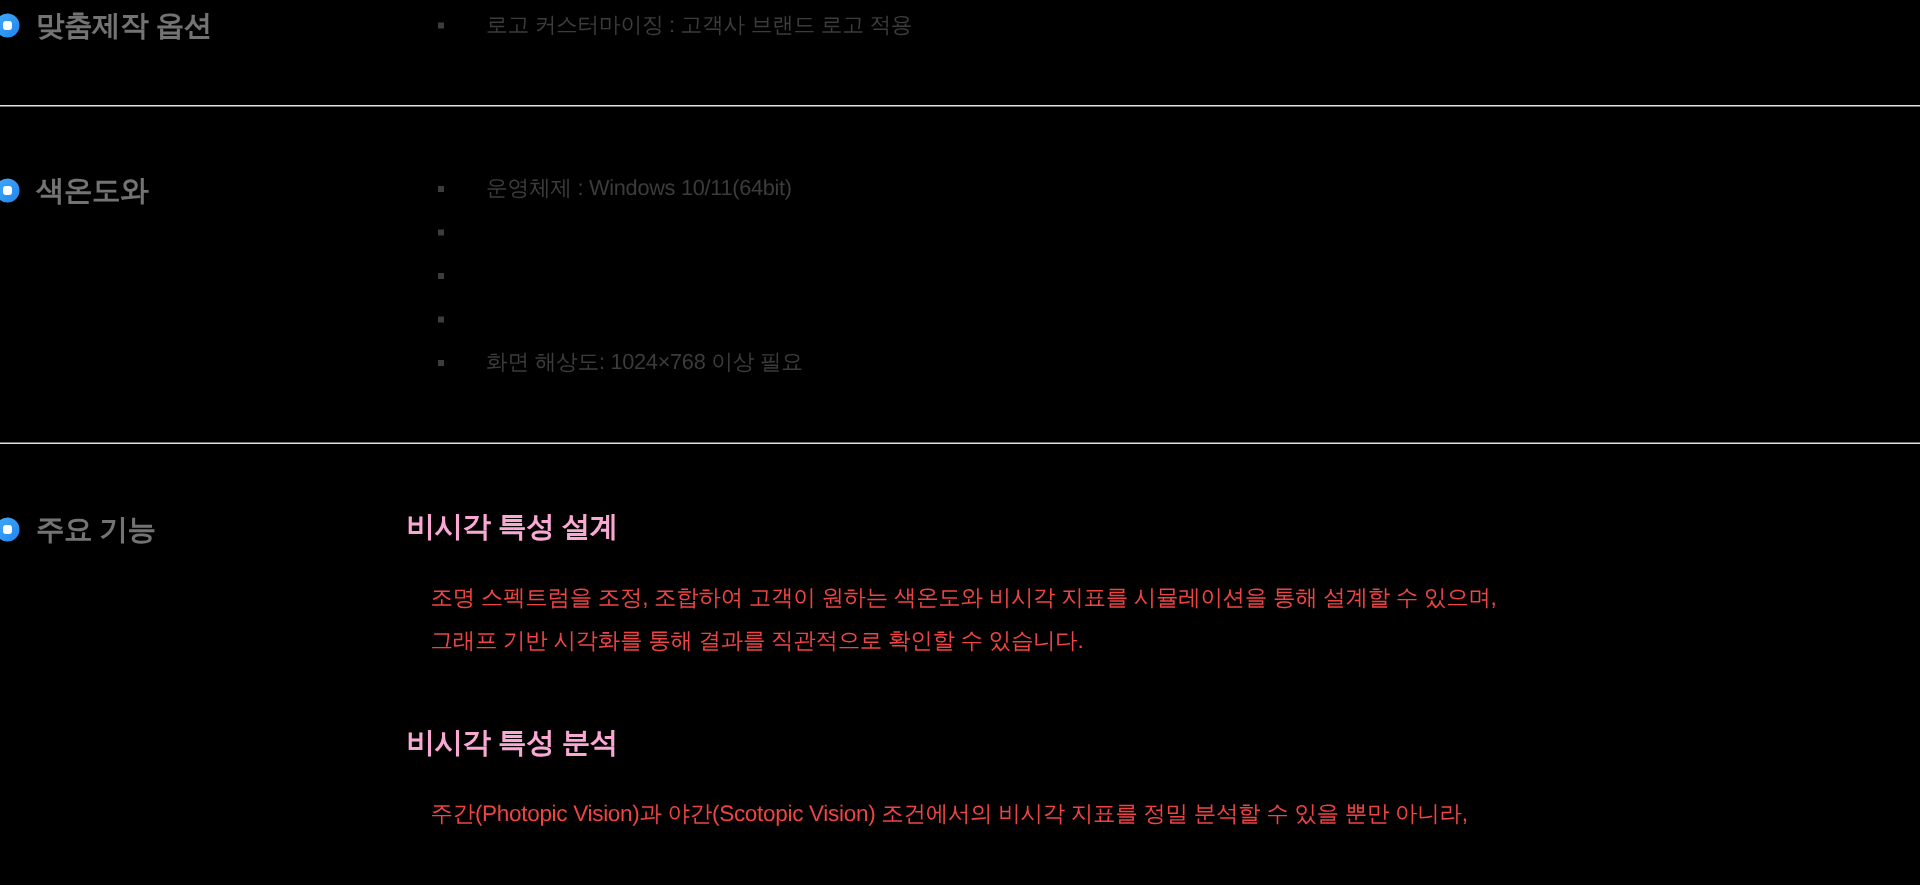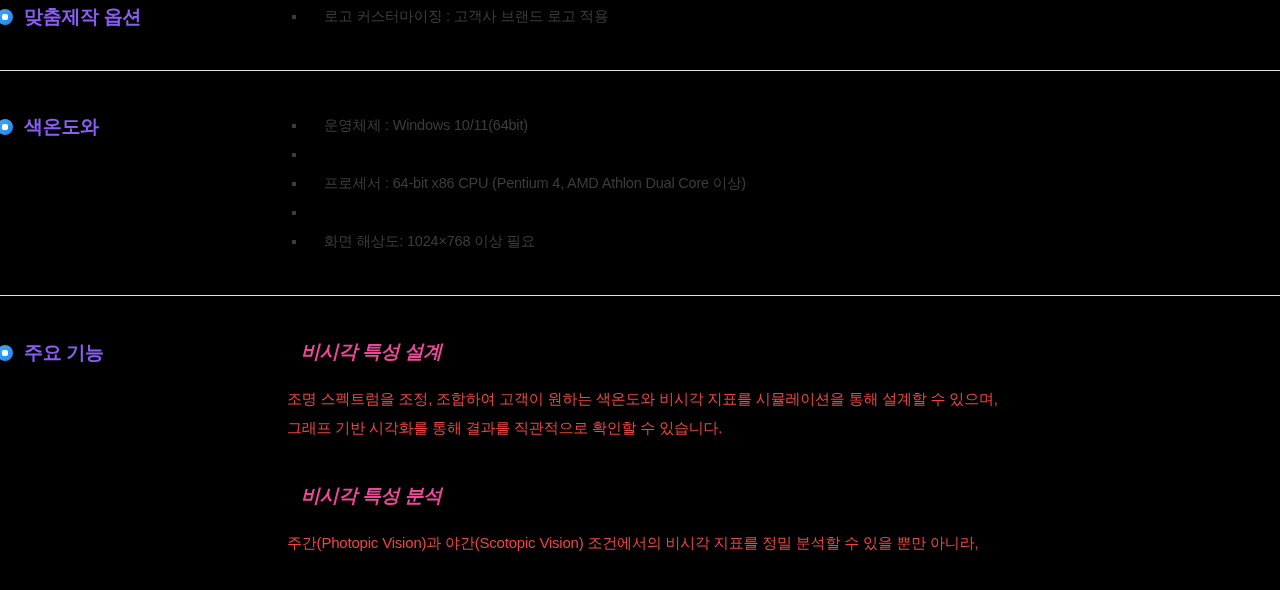--- a/index.html
+++ b/index.html
@@ -55,21 +55,21 @@
     top: 5px;
     width: 6px;
     height: 6px;
     border-radius: 2px;
     background: #ffffff;
   }
   .section-title {
     margin-left: 11px;
     font-size: 19px;
     font-weight: 700;
-    color: #8b5cf6;
+    color: #737373;
     letter-spacing: -0.3px;
     white-space: nowrap;
   }
 
   .bullet-list {
     position: absolute;
     left: 287px;
     list-style: none;
     margin: 0;
     padding: 0;
@@ -90,28 +90,27 @@
     margin-right: 12px;
   }
   .bullet-text {
     font-size: 14.5px;
     color: #3c3c3c;
     letter-spacing: -0.2px;
   }
 
   .feature-heading {
     position: absolute;
-    left: 301px;
+    left: 271px;
     font-size: 19px;
     font-weight: 700;
-    color: #ec4899;
+    color: #f9a8d4;
     letter-spacing: -0.3px;
     line-height: 24px;
     white-space: nowrap;
-    font-style: italic;
   }
   .feature-body {
     position: absolute;
     left: 287px;
     font-size: 15px;
     color: #ef4444;
     letter-spacing: -0.2px;
     line-height: 29px;
     white-space: nowrap;
   }
@@ -154,21 +153,20 @@
     <ul class="bullet-list">
       <li>
         <span class="bullet-dot"></span>
         <span class="bullet-text">운영체제 : Windows 10/11(64bit)</span>
       </li>
       <li>
         <span class="bullet-dot"></span>
       </li>
       <li>
         <span class="bullet-dot"></span>
-        <span class="bullet-text">프로세서 : 64-bit x86 CPU (Pentium 4, AMD Athlon Dual Core 이상)</span>
       </li>
       <li>
         <span class="bullet-dot"></span>
       </li>
       <li>
         <span class="bullet-dot"></span>
         <span class="bullet-text">화면 해상도: 1024×768 이상 필요</span>
       </li>
     </ul>
   </div>

